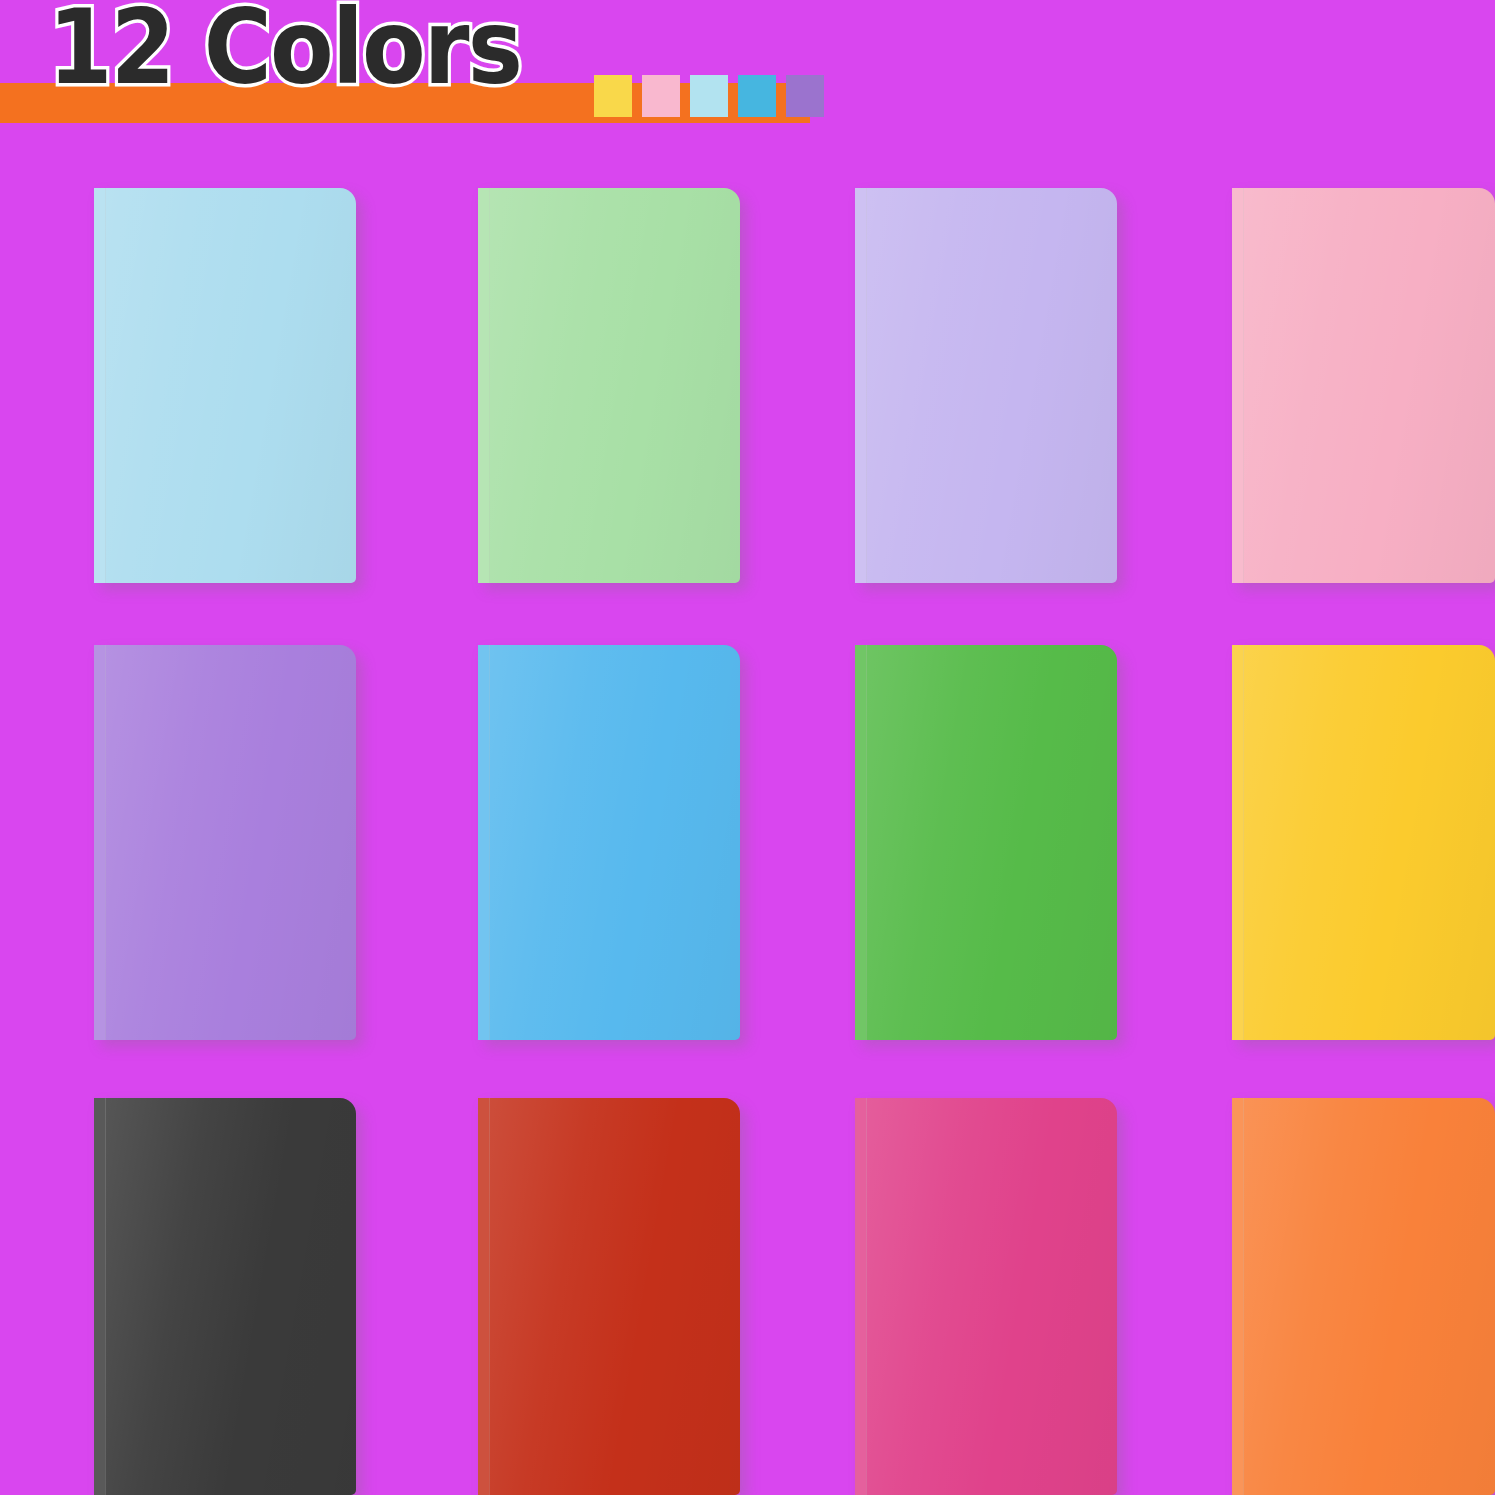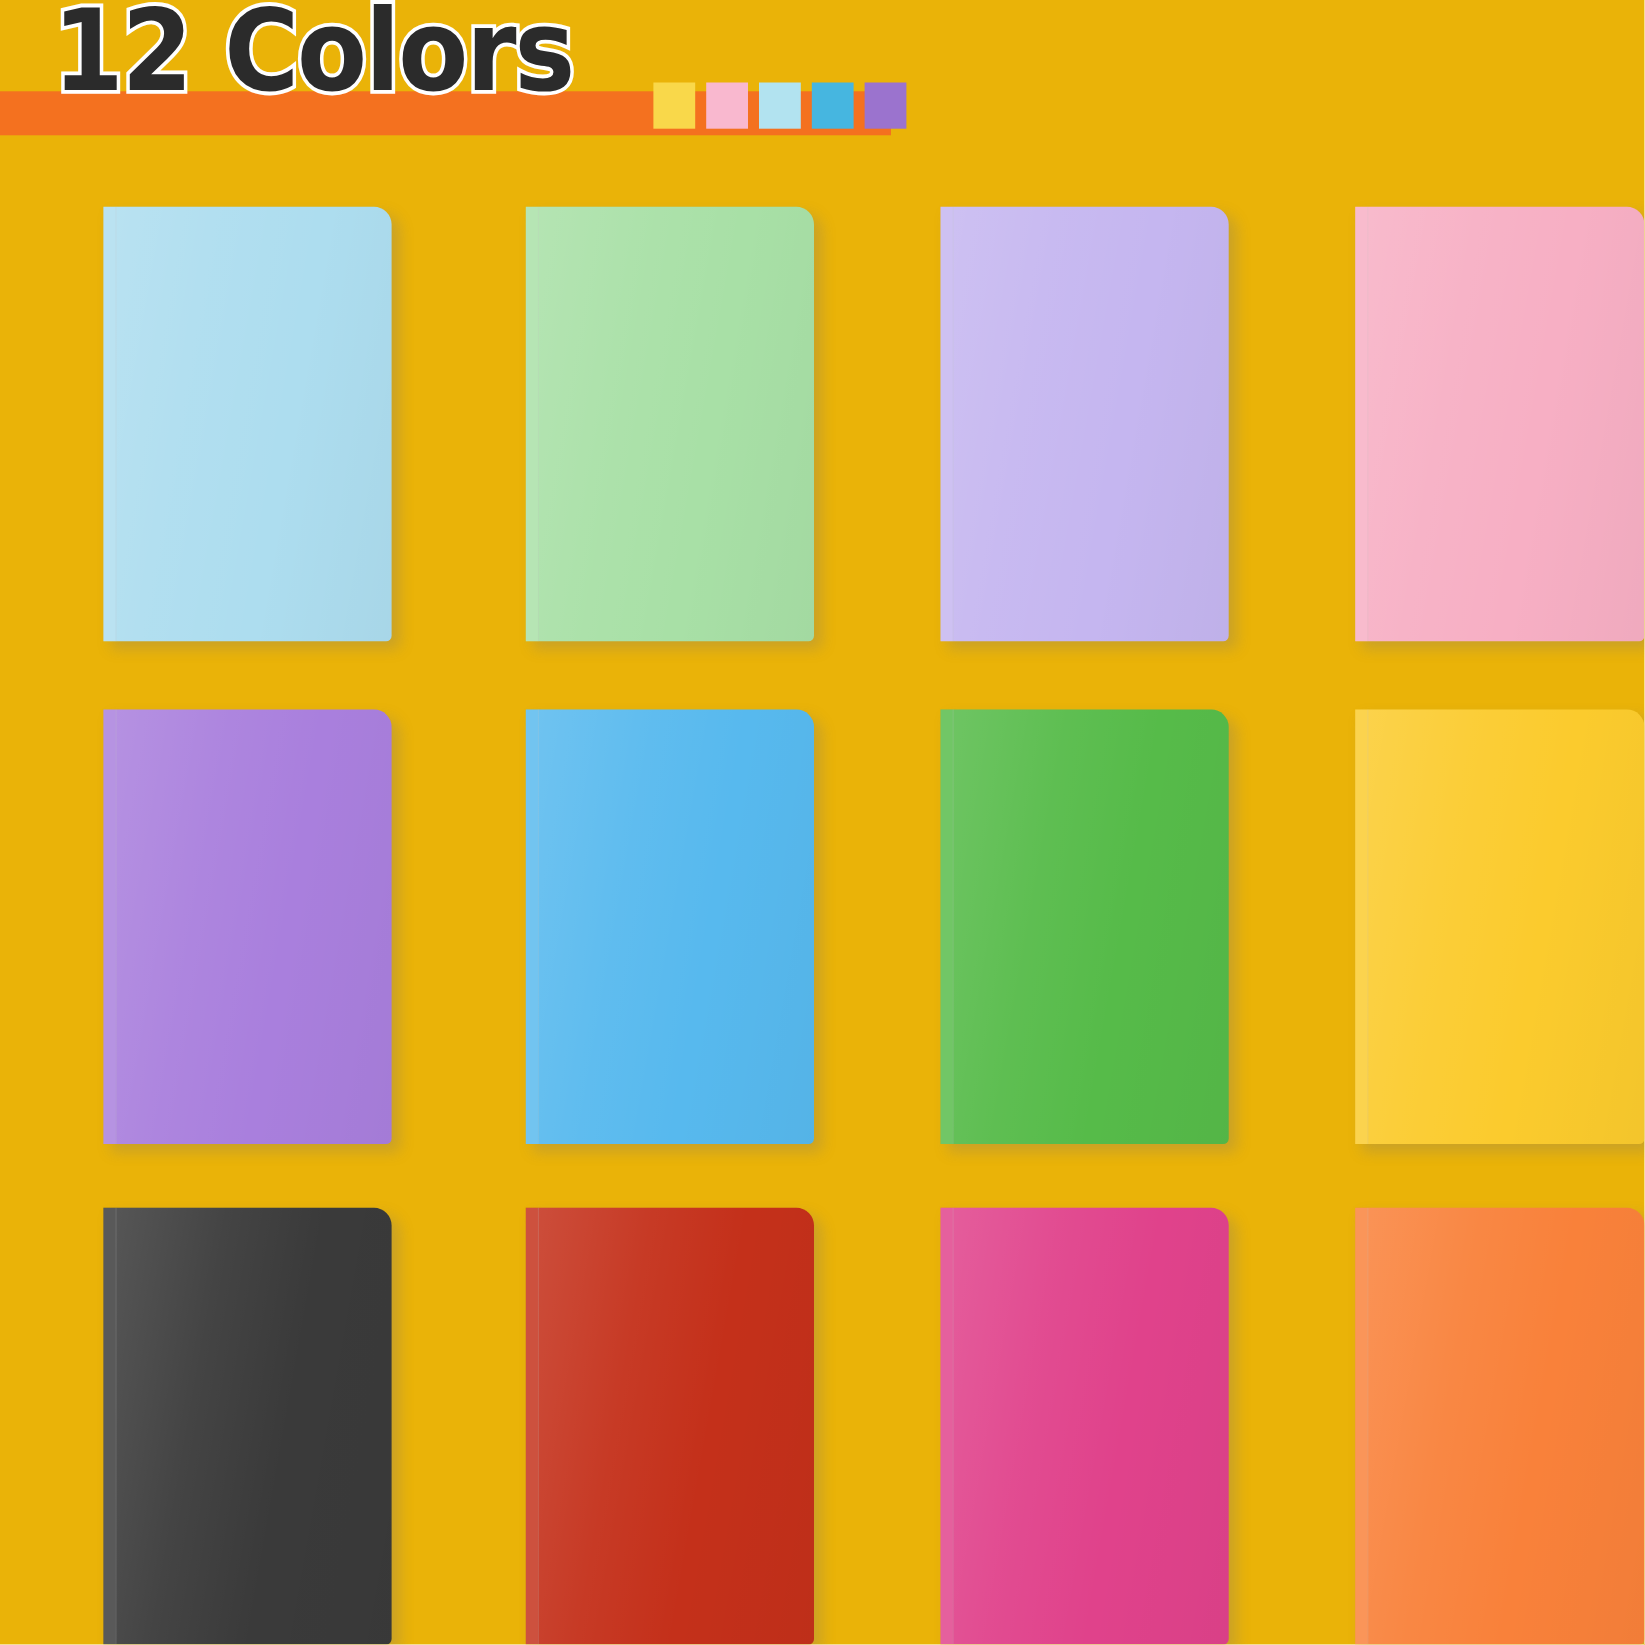--- a/index.html
+++ b/index.html
@@ -7,21 +7,21 @@
     padding: 0;
     background: #ffffff;
   }
   body {
     font-family: "Liberation Sans", sans-serif;
   }
   #stage {
     position: relative;
     width: 1495px;
     height: 1495px;
-    background: #eab308;
+    background: #d946ef;
     overflow: hidden;
   }
 
   
   #banner {
     position: absolute;
     left: 0;
     top: 0;
     width: 1495px;
     height: 140px;

